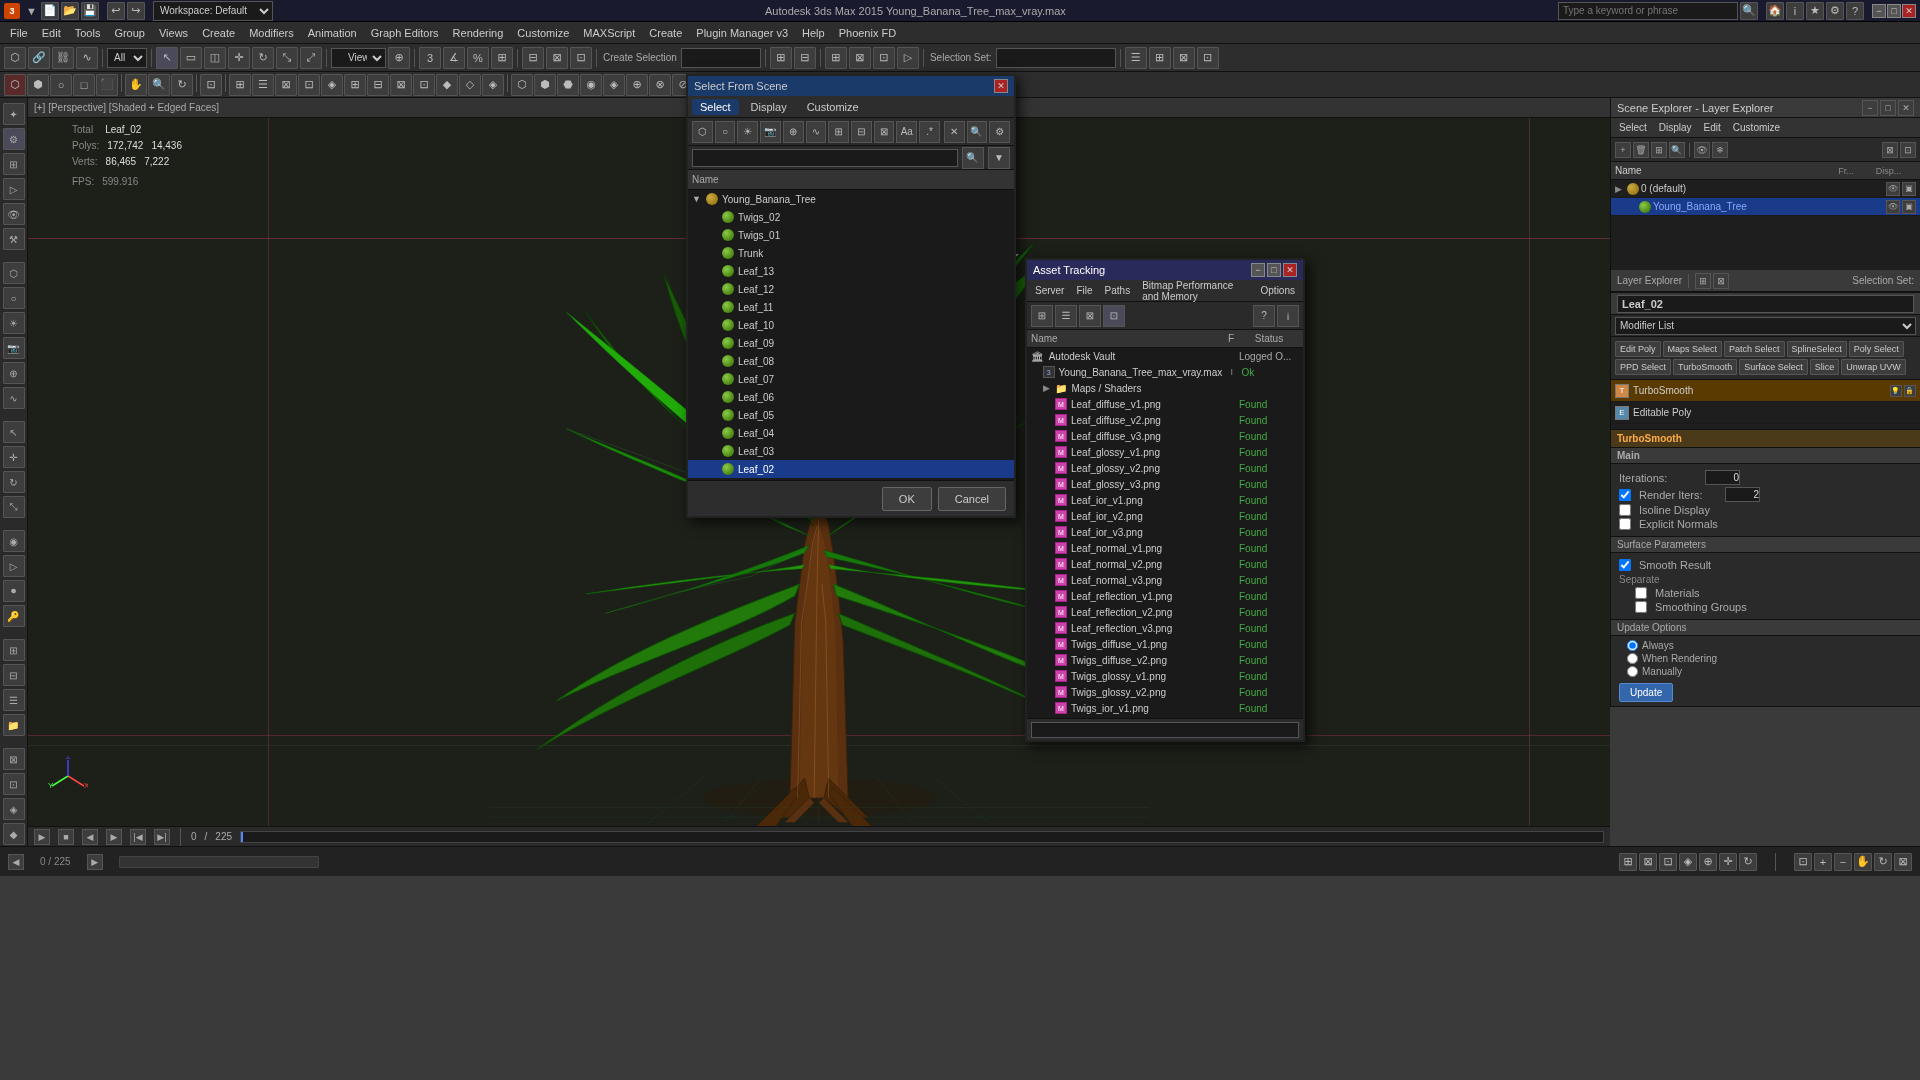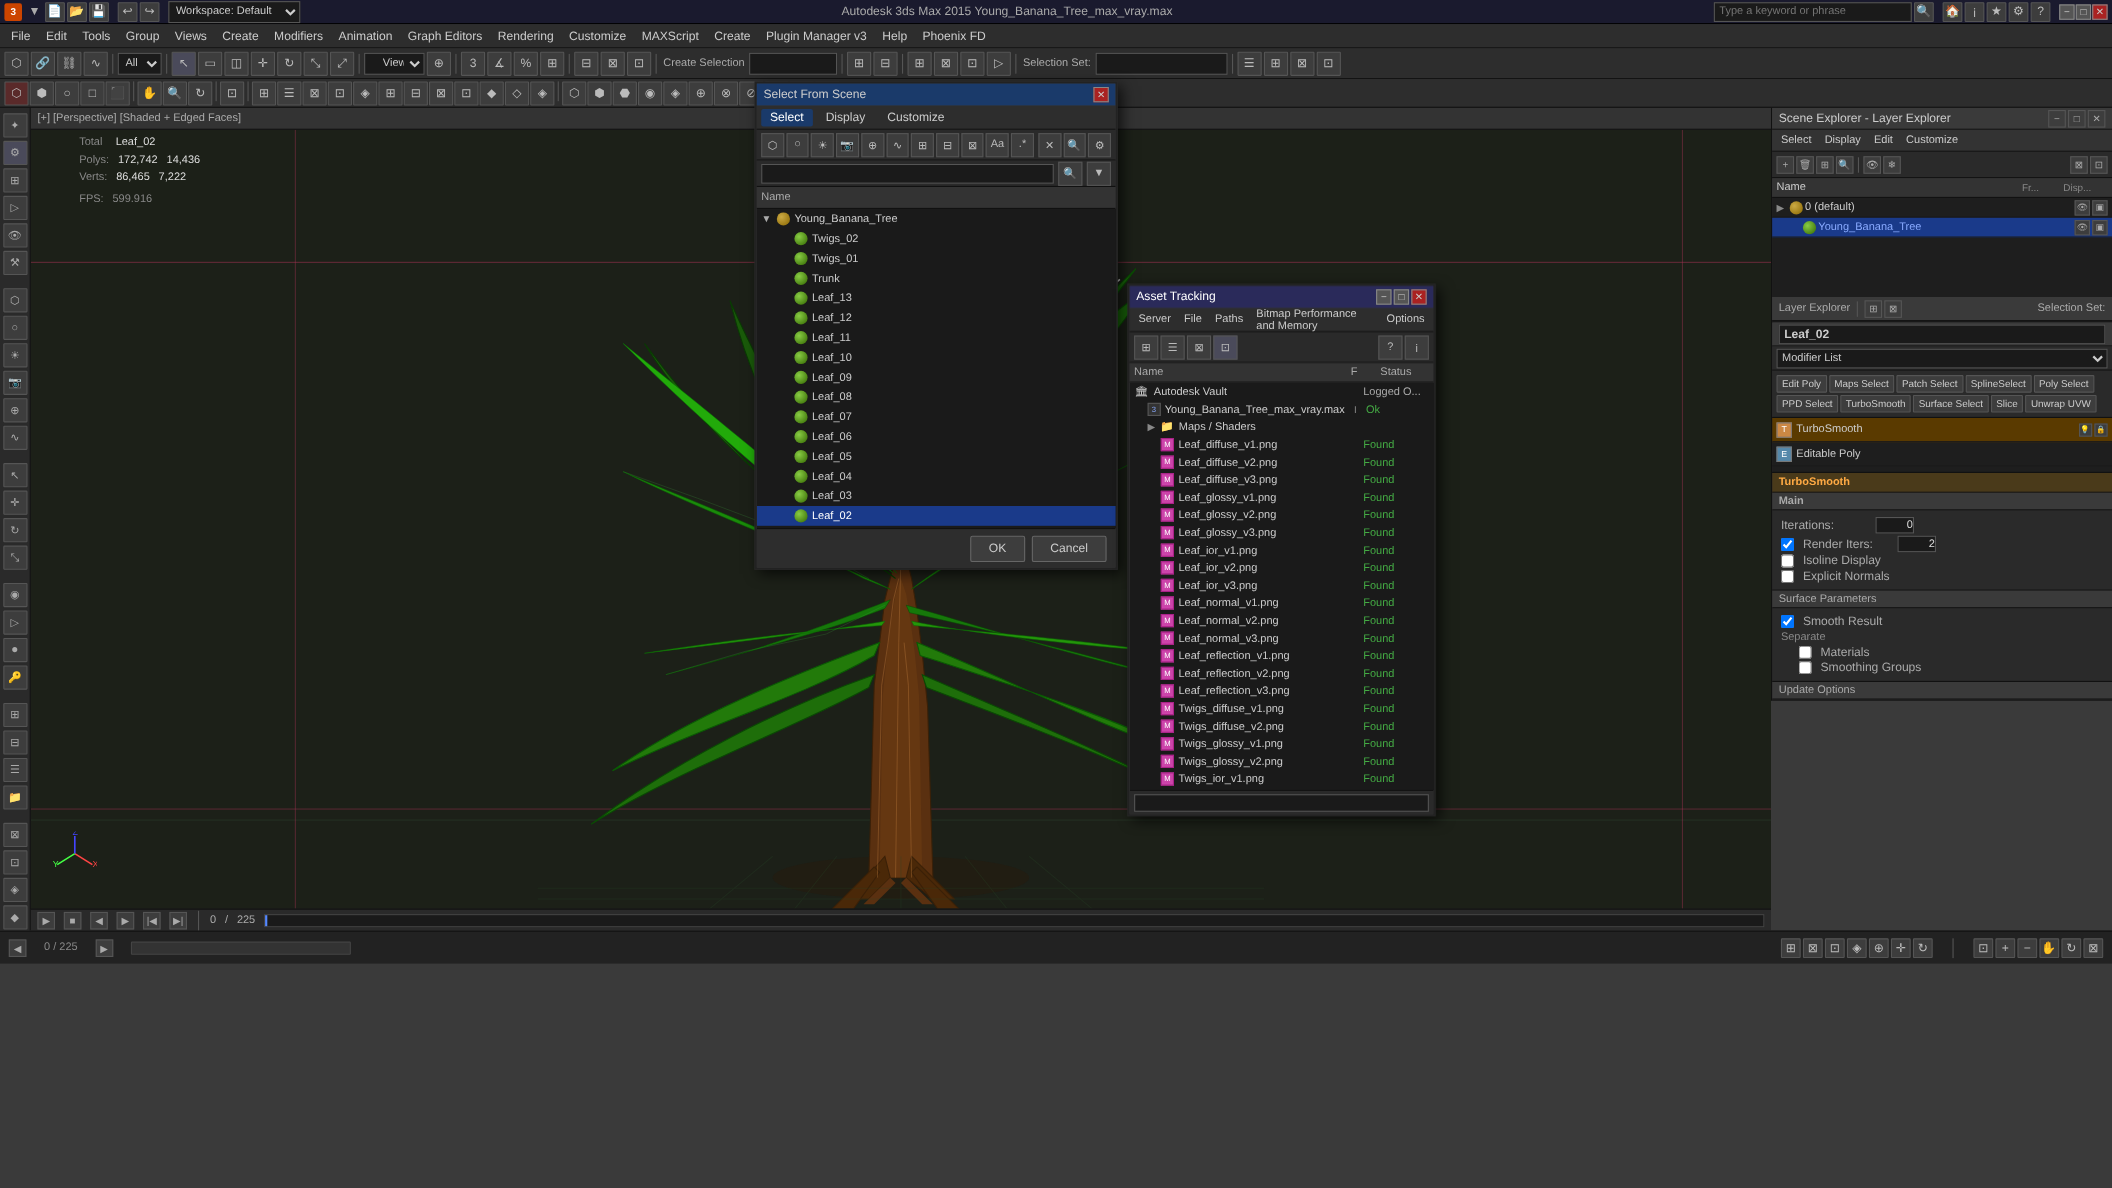--- a/index.html
+++ b/index.html
@@ -1131,20 +1131,39 @@
                 <span class="ts-compact-label">Smoothing Groups</span>
               </div>
             </div>
           </div>
         </div>
 
         <div style="background:#2a2a2a;border-bottom:1px solid #111;">
           <div style="height:16px;background:#3a3a3a;display:flex;align-items:center;padding:0 6px;cursor:pointer;border-bottom:1px solid #111;">
             <span style="color:#aaa;font-size:10px;">Update Options</span>
           </div>
+          <div style="padding:4px 8px;">
+            <div class="radio-group">
+              <div class="radio-row">
+                <input type="radio" name="ts-update" checked="" style="">
+                <span>Always</span>
+              </div>
+              <div class="radio-row">
+                <input type="radio" name="ts-update" style="">
+                <span>When Rendering</span>
+              </div>
+              <div class="radio-row">
+                <input type="radio" name="ts-update" style="">
+                <span>Manually</span>
+              </div>
+            </div>
+            <div style="margin-top:6px;">
+              <button class="btn-blue">Update</button>
+            </div>
+          </div>
         </div>
       </div>
     </div>
   </div>
 </div>
 
 <div id="status-bar">
   <div class="vp-nav-btn">◀</div>
   <span>0 / 225</span>
   <div class="vp-nav-btn">▶</div>

